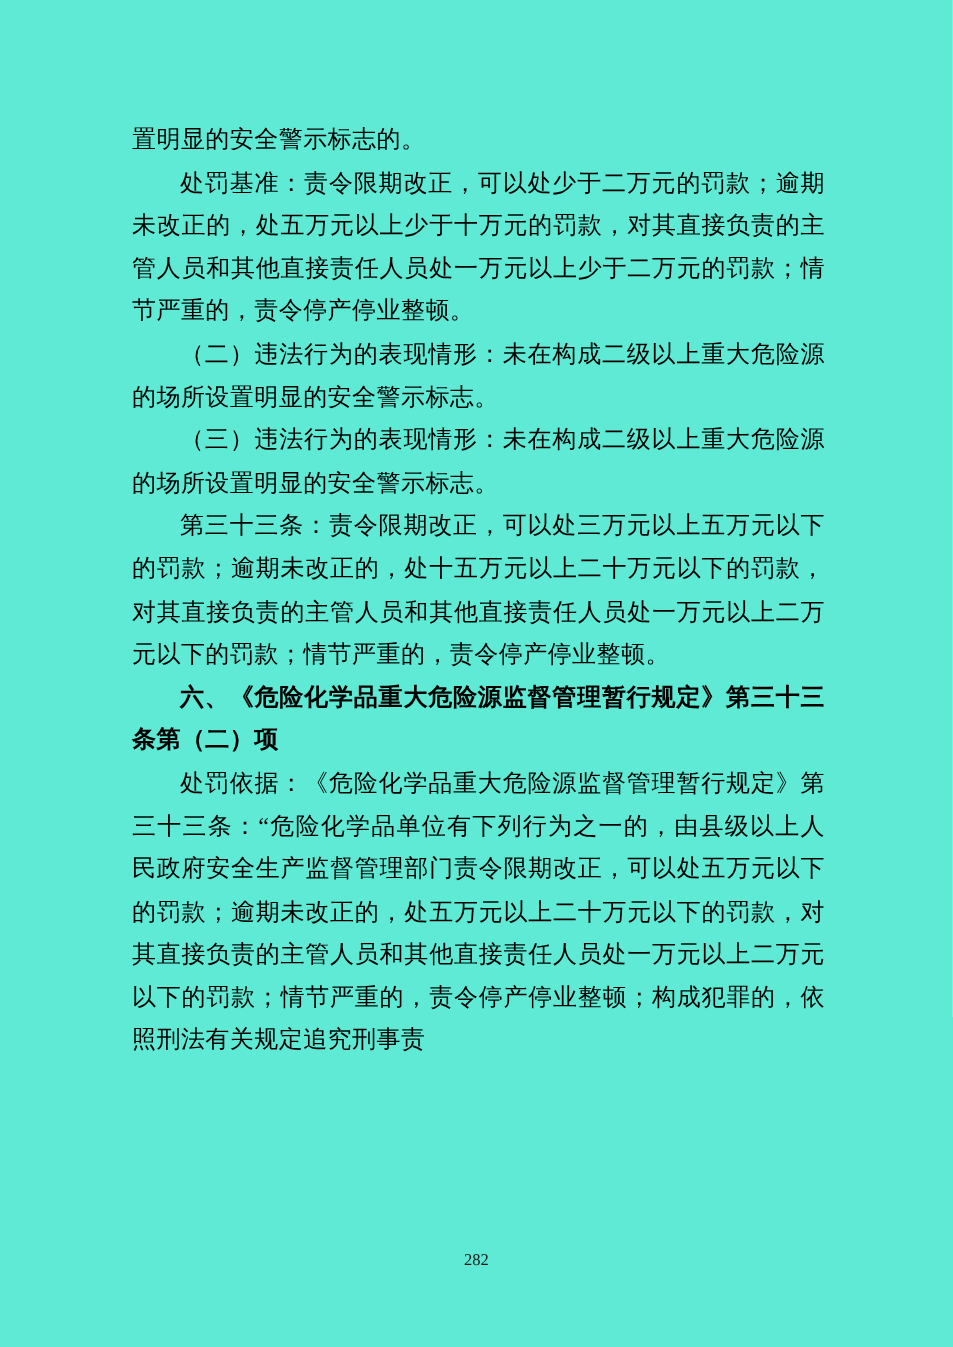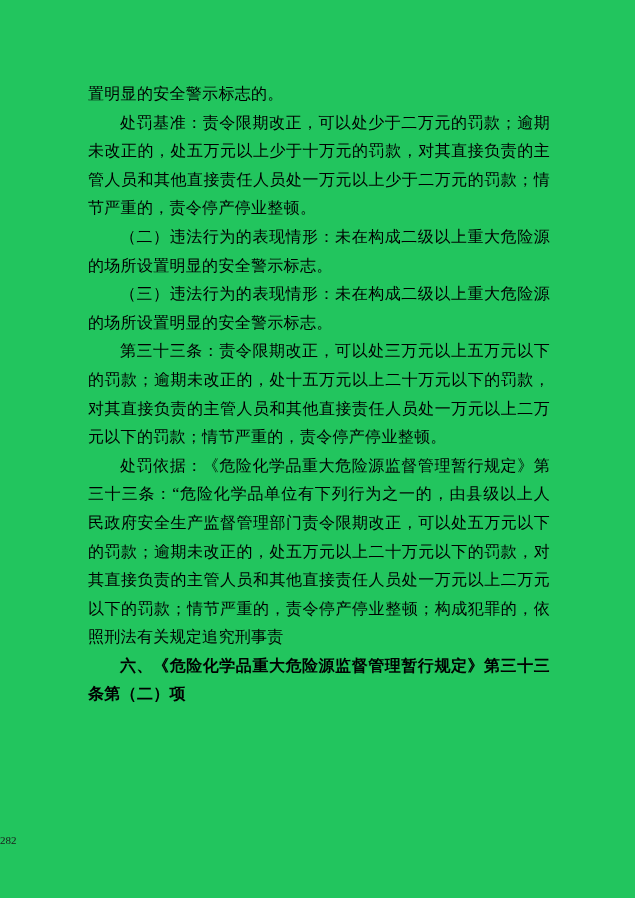--- a/index.html
+++ b/index.html
@@ -10,21 +10,21 @@
     width: 635px;
     height: 898px;
     position: relative;
     overflow: hidden;
     background: #ffffff;
     font-family: "Liberation Serif", "DejaVu Serif", serif;
   }
   .page {
     position: absolute;
     inset: 0;
-    background: #22c55e;
+    background: #5eead4;
   }
   .body-text {
     position: absolute;
     left: 88px;
     top: 80px;
     width: 462px;
     color: #000000;
   }
   .para {
     margin: 0;
@@ -39,33 +39,34 @@
     text-indent: 2em;
   }
   .para.bold {
     font-weight: bold;
   }
   .footer {
     position: absolute;
     left: 0;
     right: 0;
     top: 833px;
+    text-align: center;
     font-size: 11px;
     line-height: 14px;
     color: #1a1a1a;
     font-family: "Liberation Serif", "DejaVu Serif", serif;
   }
 </style>
 </head>
 <body>
 
 <div class="page">
   <div class="body-text">
       <p class="para">置明显的安全警示标志的。</p>
       <p class="para indent">处罚基准：责令限期改正，可以处少于二万元的罚款；逾期未改正的，处五万元以上少于十万元的罚款，对其直接负责的主管人员和其他直接责任人员处一万元以上少于二万元的罚款；情节严重的，责令停产停业整顿。</p>
       <p class="para indent">（二）违法行为的表现情形：未在构成二级以上重大危险源的场所设置明显的安全警示标志。</p>
       <p class="para indent">（三）违法行为的表现情形：未在构成二级以上重大危险源的场所设置明显的安全警示标志。</p>
       <p class="para indent">第三十三条：责令限期改正，可以处三万元以上五万元以下的罚款；逾期未改正的，处十五万元以上二十万元以下的罚款，对其直接负责的主管人员和其他直接责任人员处一万元以上二万元以下的罚款；情节严重的，责令停产停业整顿。</p>
+      <p class="para indent bold">六、《危险化学品重大危险源监督管理暂行规定》第三十三条第（二）项</p>
       <p class="para indent">处罚依据：《危险化学品重大危险源监督管理暂行规定》第三十三条：“危险化学品单位有下列行为之一的，由县级以上人民政府安全生产监督管理部门责令限期改正，可以处五万元以下的罚款；逾期未改正的，处五万元以上二十万元以下的罚款，对其直接负责的主管人员和其他直接责任人员处一万元以上二万元以下的罚款；情节严重的，责令停产停业整顿；构成犯罪的，依照刑法有关规定追究刑事责</p>
-      <p class="para indent bold">六、《危险化学品重大危险源监督管理暂行规定》第三十三条第（二）项</p>
     </div>
   <div class="footer">282</div>
 </div>
 
 </body></html>

